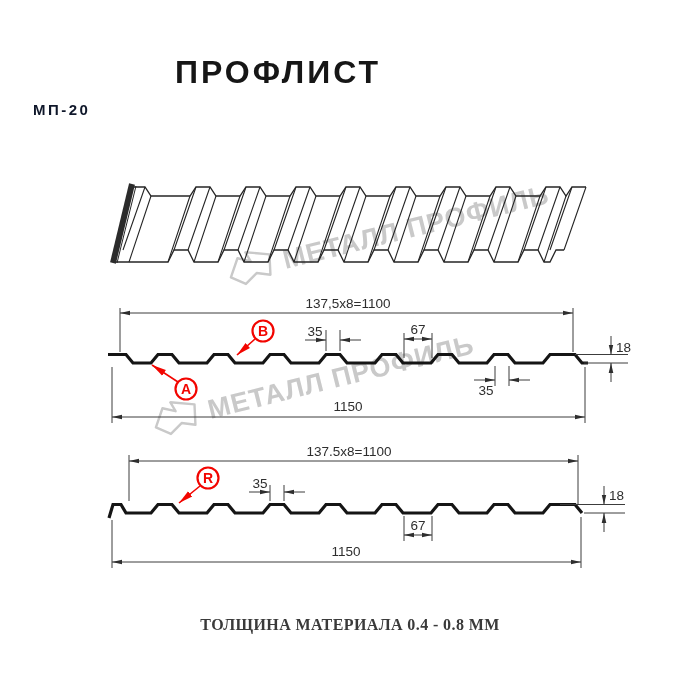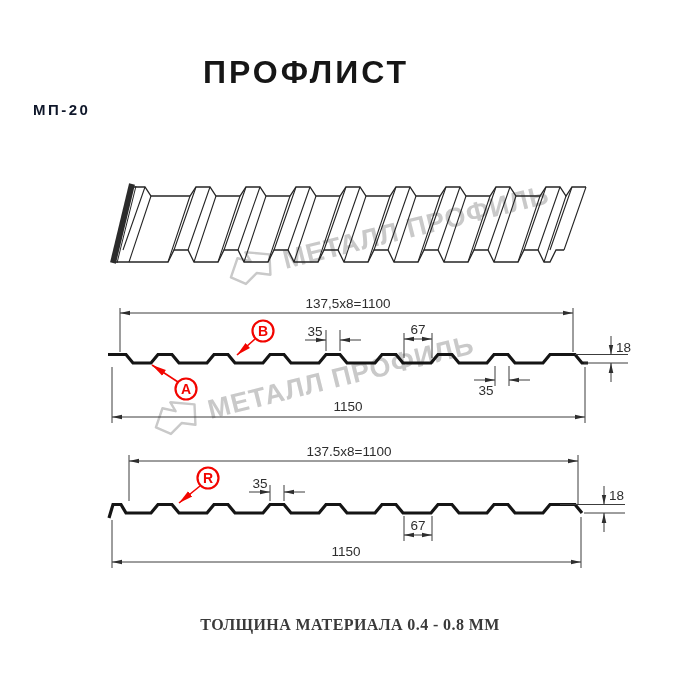--- a/index.html
+++ b/index.html
@@ -2,21 +2,21 @@
 <html><head>
 <meta charset="utf-8">
 <style>
   html,body{margin:0;padding:0;}
   body{
     width:700px;height:700px;background:#ffffff;position:relative;overflow:hidden;
     font-family:"Liberation Sans", sans-serif;
   }
   .page-title{
     position:absolute;left:0;top:54px;width:556px;text-align:center;
-    font-size:32px;font-weight:bold;letter-spacing:3px;color:#161616;margin-left:28px;
+    font-size:32px;font-weight:bold;letter-spacing:3px;color:#161616;
   }
   .page-subtitle{
     position:absolute;left:0;top:101px;width:700px;text-align:left;
     font-size:15px;font-weight:bold;letter-spacing:2.5px;color:#0f172a;padding-left:33px;
   }
   .footer-note{
     position:absolute;left:0;top:616px;width:700px;text-align:center;
     font-size:16px;font-weight:bold;letter-spacing:0.4px;color:#3a3a3a;font-family:Liberation Serif, serif;
   }
   .watermark{

